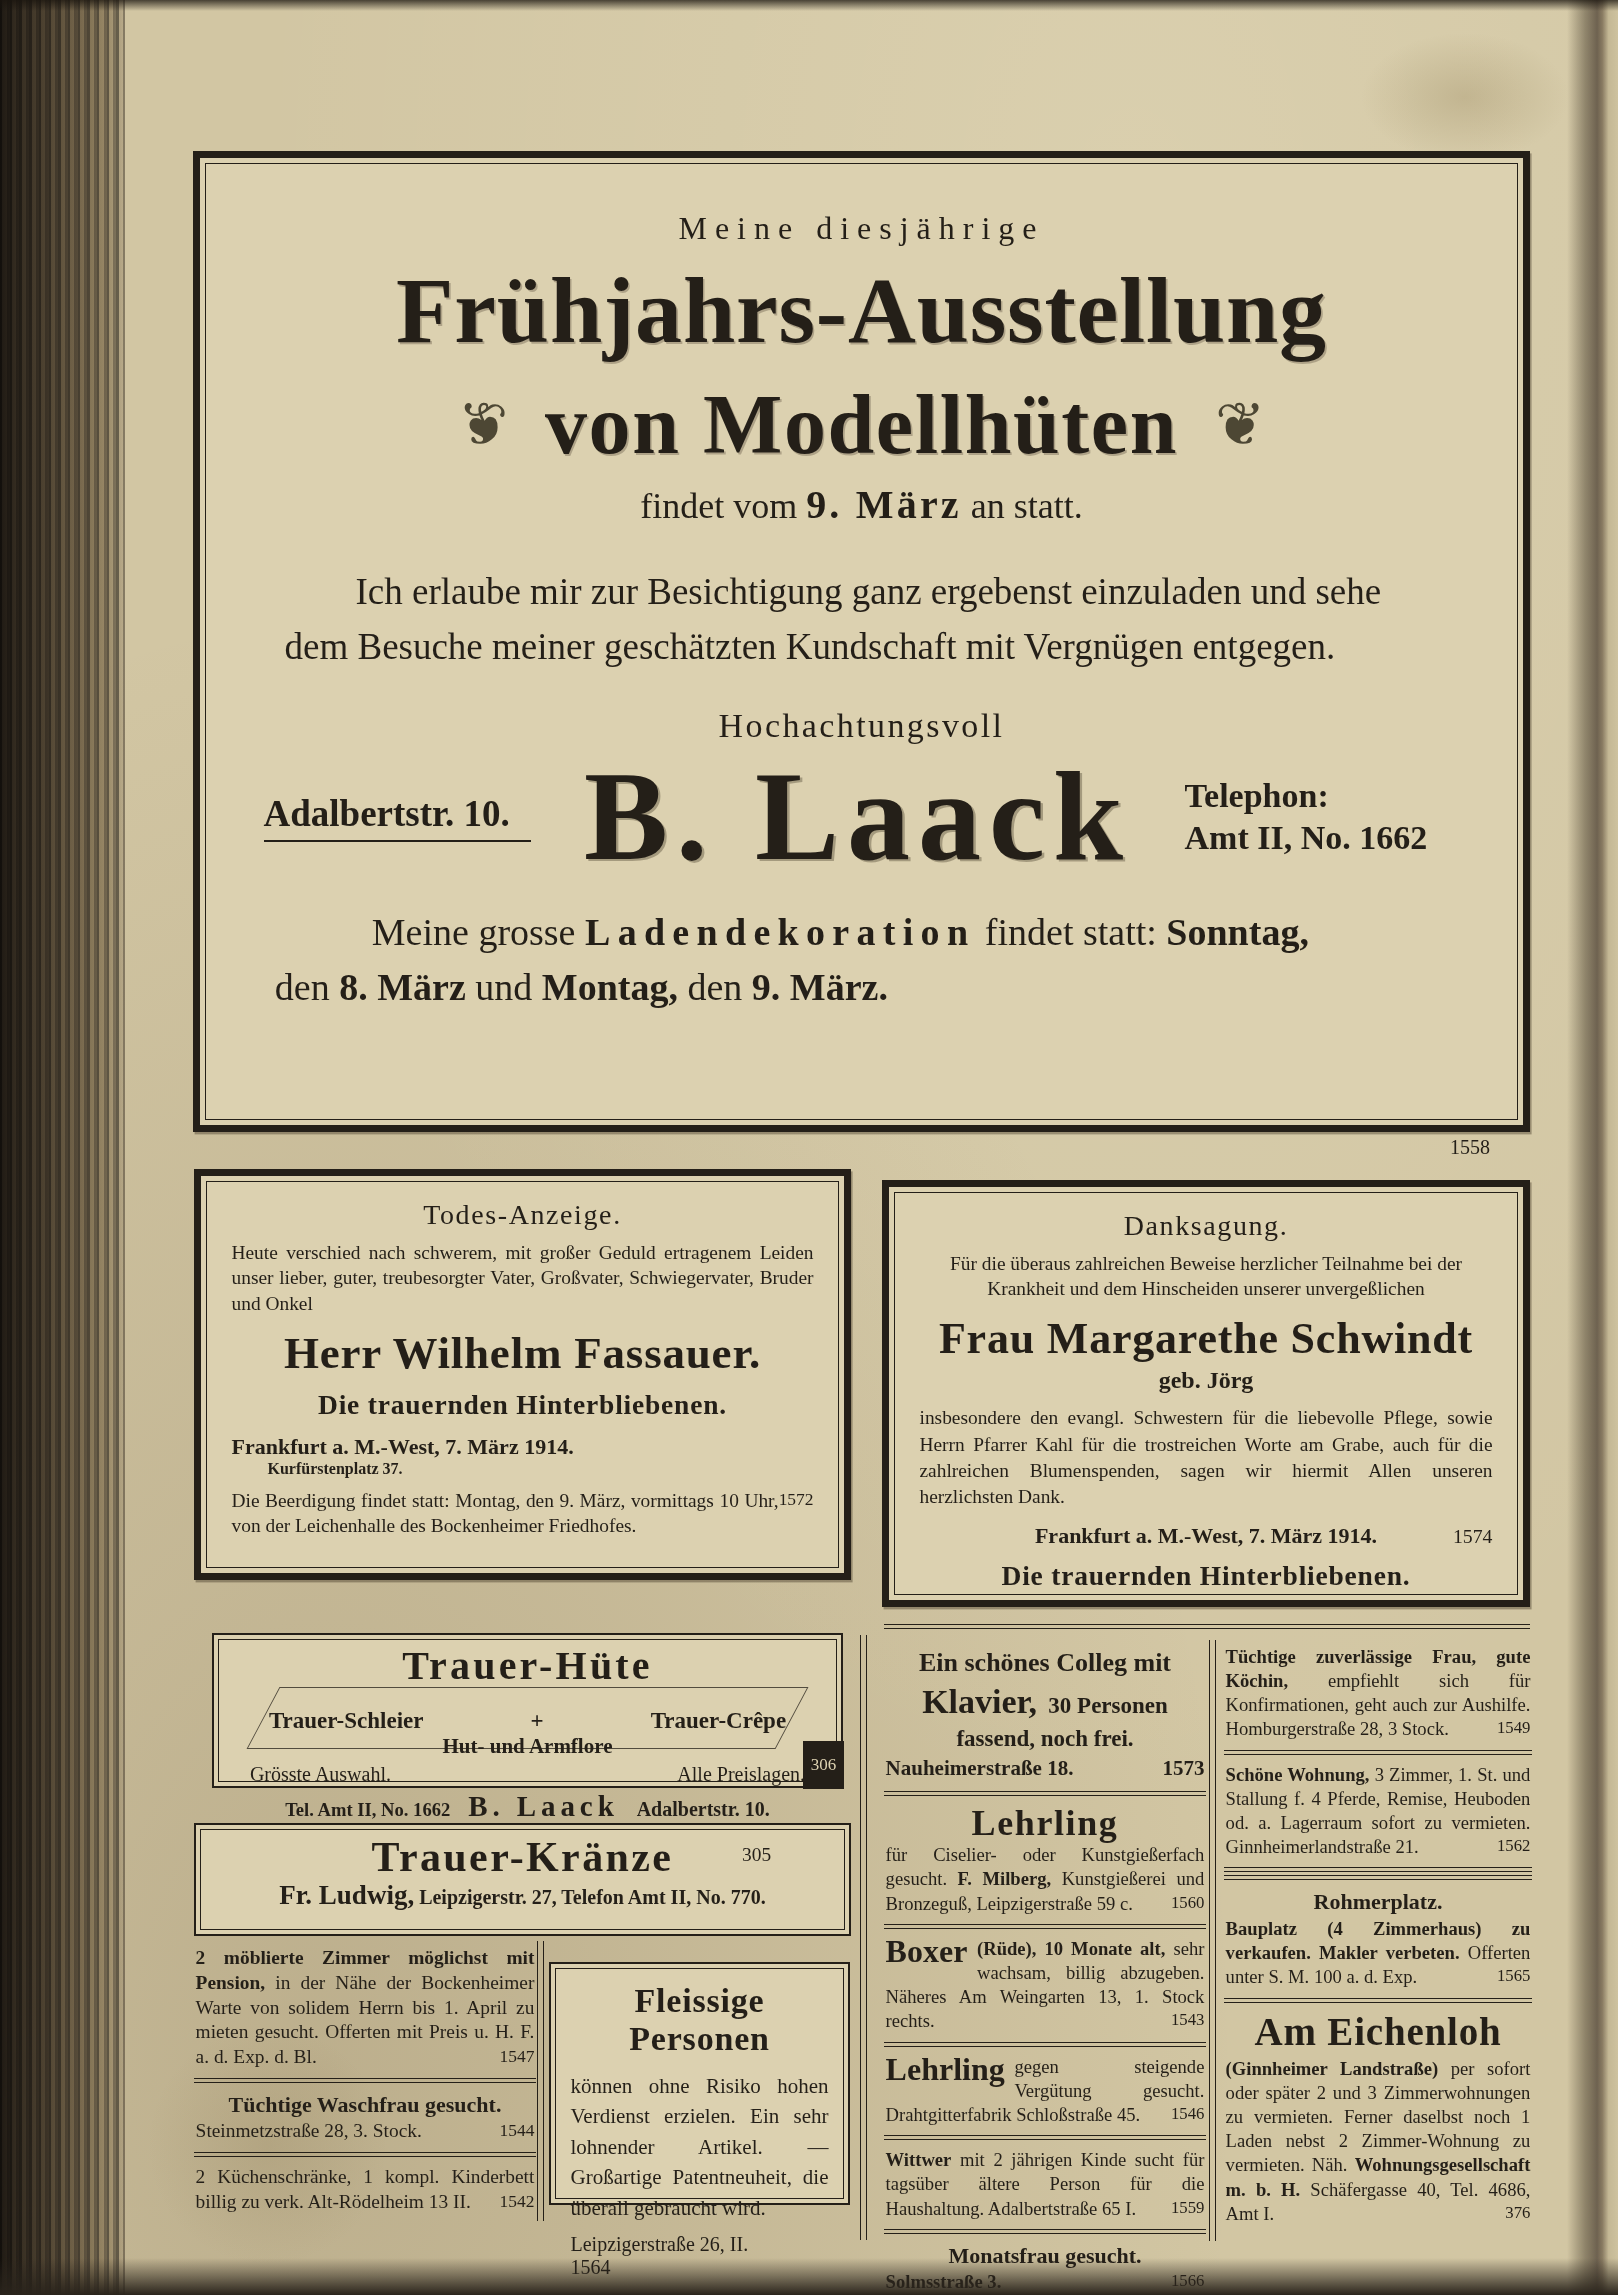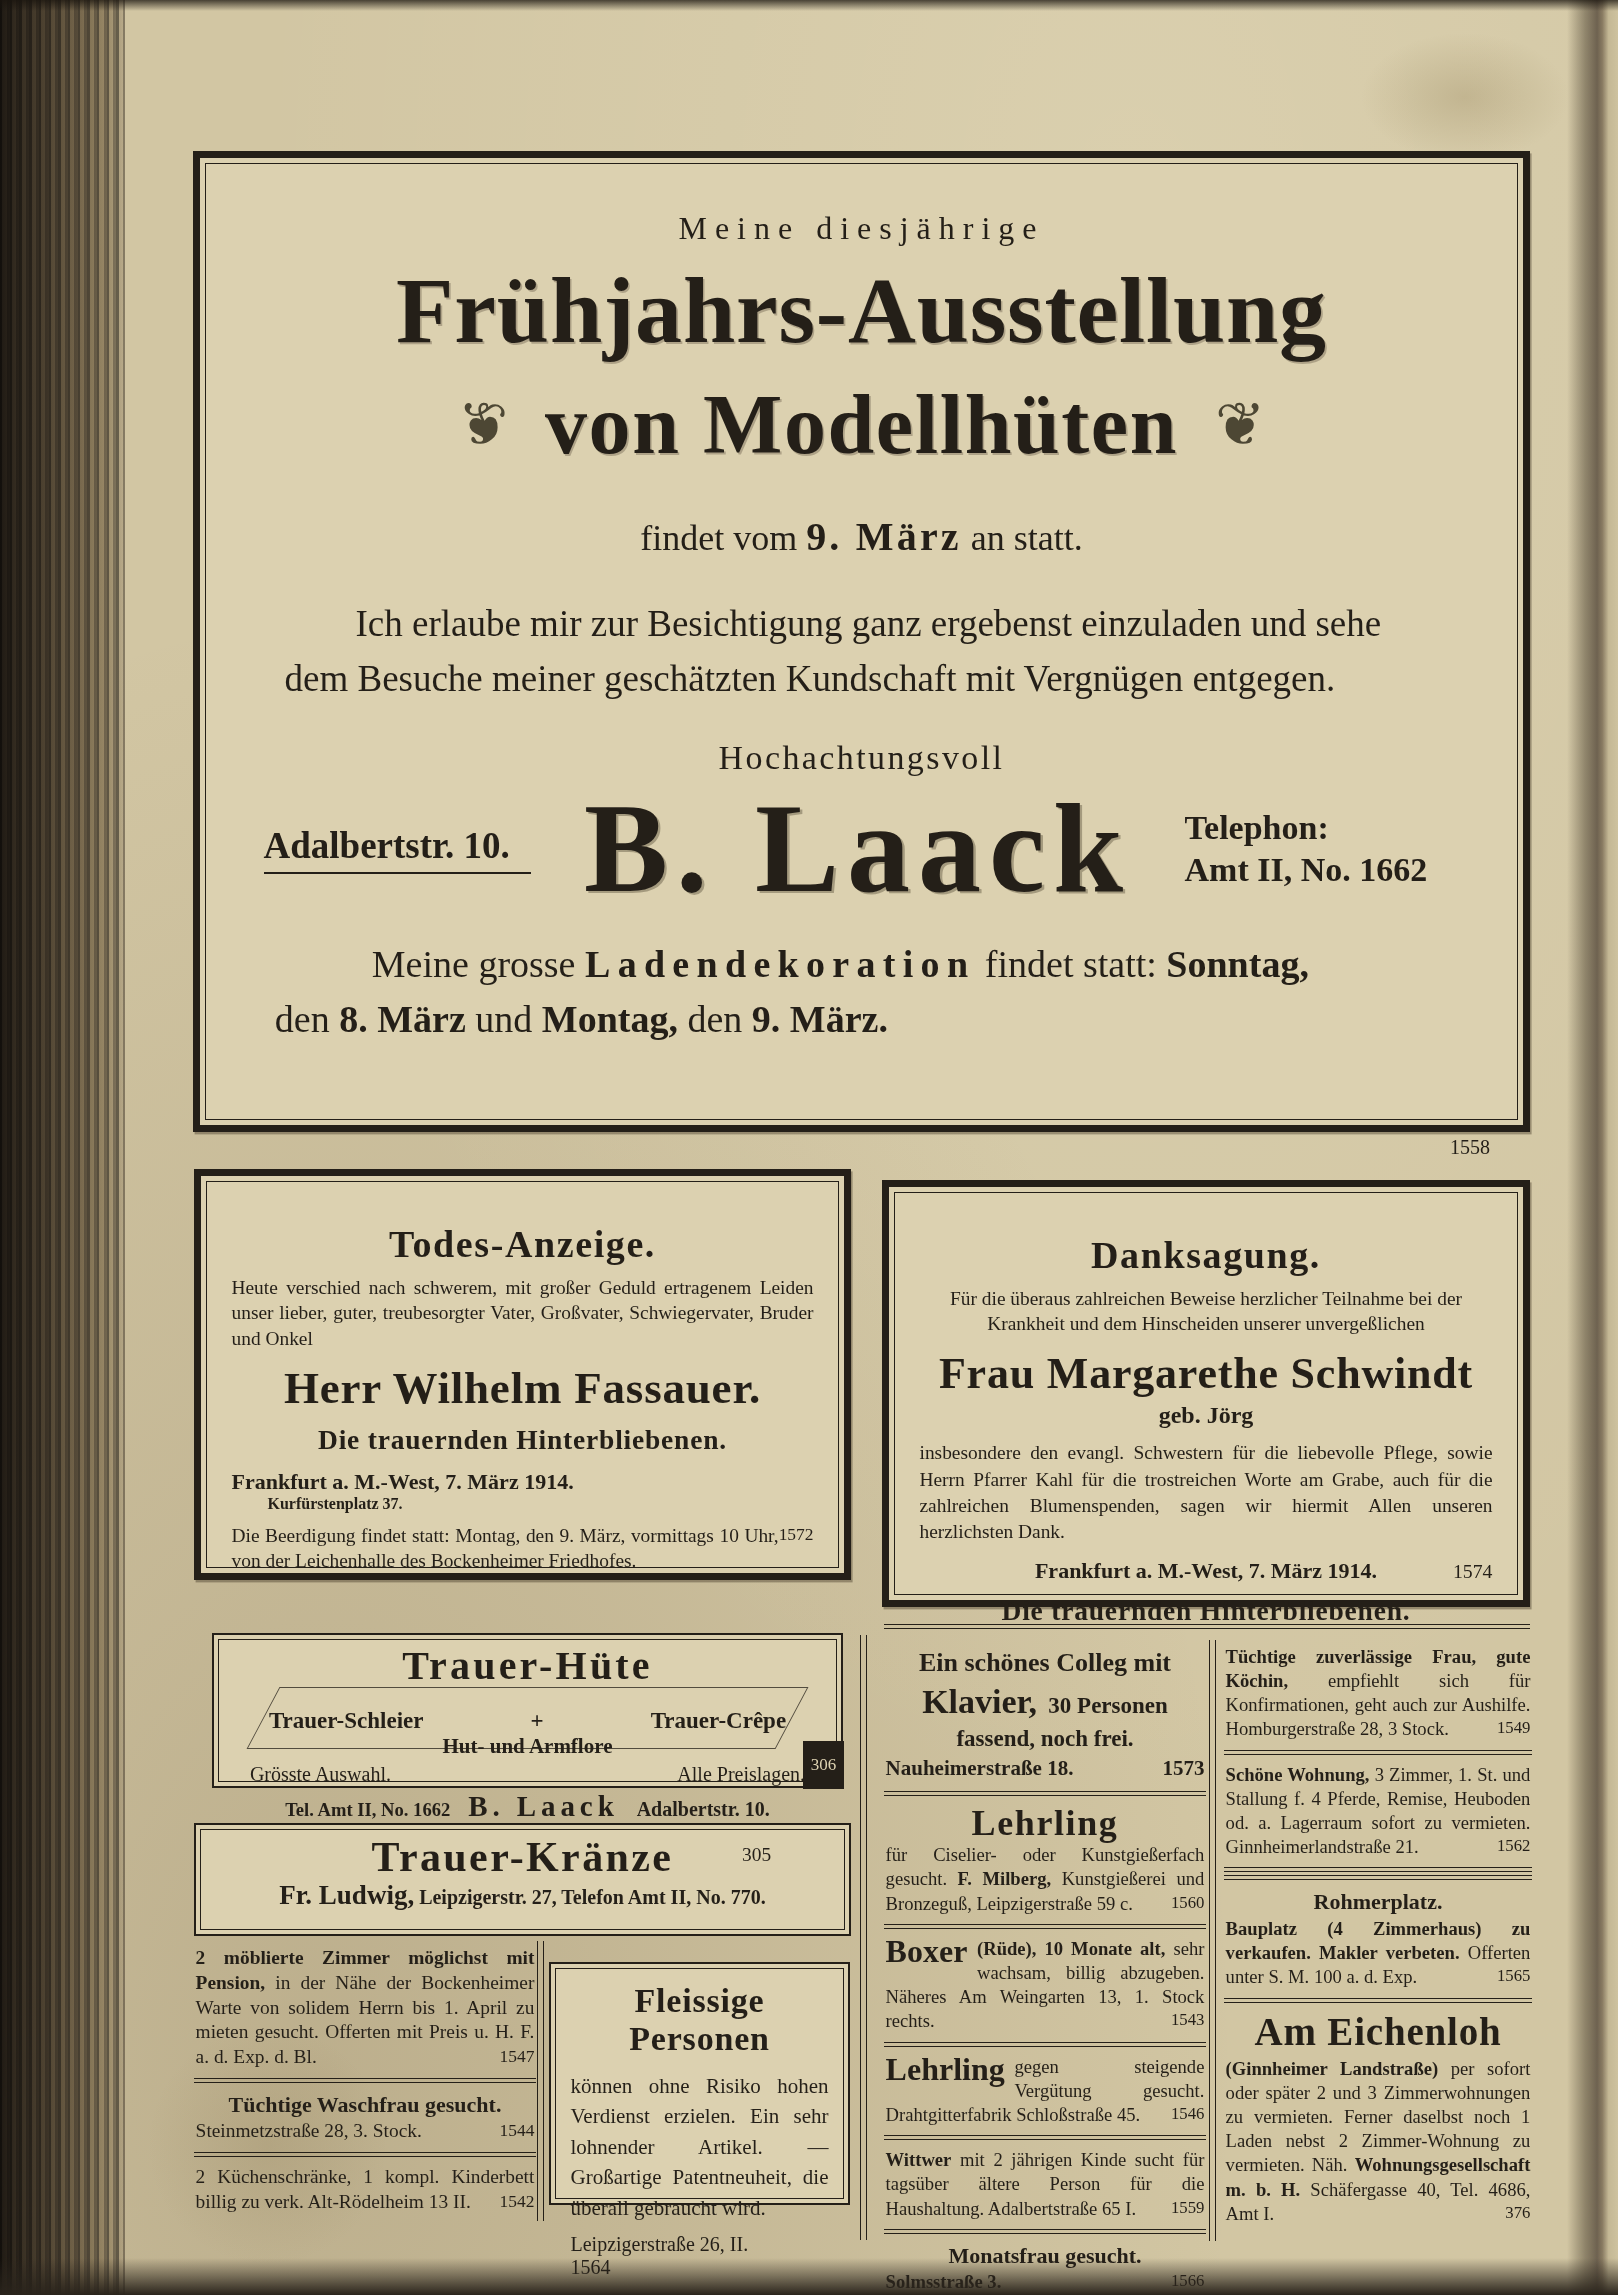--- a/index.html
+++ b/index.html
@@ -41,35 +41,35 @@
 
   
   .main-ad{left:193px;top:151px;width:1337px;height:981px;}
   .main-ad .content{position:absolute;inset:6.5px;padding:45px 57px 0;text-align:center;}
   .tagline{font-size:32px;letter-spacing:8px;}
   .headline1{font-size:94px;font-weight:700;letter-spacing:0.8px;line-height:1.05;margin-top:14.6px;text-shadow:1.6px 1.6px 0 rgba(35,25,10,.25);}
   .headline2-row{display:flex;align-items:center;justify-content:center;gap:37px;margin-top:16px;}
   .headline2{font-size:84px;font-weight:700;letter-spacing:1.6px;text-shadow:1.6px 1.6px 0 rgba(35,25,10,.25);}
   .ornament{font-family:"DejaVu Sans",sans-serif;font-size:60px;color:var(--ink-soft);opacity:.85;}
   .ornament.flip{transform:scaleX(-1);}
-  .dateline{font-size:36px;margin-top:40px;}
+  .dateline{font-size:36px;margin-top:8px;}
   .dateline .big{font-size:40px;letter-spacing:3.2px;}
   .bodycopy{font-size:37px;line-height:1.5;margin-top:36px;text-align:left;text-indent:71px;padding:0 21px;}
   .salutation{font-size:34px;letter-spacing:2.4px;margin-top:32px;}
   .name-row{display:flex;align-items:center;margin-top:6.5px;}
   .addr{width:267px;font-size:37px;font-weight:700;text-align:left;border-bottom:2.4px solid var(--ink);padding-bottom:4.9px;}
   .laack{flex:1;font-size:126px;font-weight:700;letter-spacing:8px;line-height:1.05;text-shadow:2.4px 2.4px 0 rgba(35,25,10,.3);}
   .phone{width:275px;text-align:left;font-size:34px;font-weight:700;line-height:1.25;}
   .deko{font-size:38px;line-height:1.45;margin-top:21px;text-align:left;text-indent:97px;padding:0 11.3px;}
   .main-num{position:absolute;left:1450px;top:1136px;font-size:20px;}
 
   
   .todes{left:194px;top:1169px;width:657px;height:411px;}
   .todes .content,.danks .content{position:absolute;inset:6.5px;padding:16px 24px;text-align:center;}
-  .ob-title{font-size:38px;font-weight:700;letter-spacing:1.6px;margin-top:23px;}
+  .ob-title{font-size:28px;font-weight:400;letter-spacing:1.6px;}
   .ob-intro{font-size:19.4px;line-height:1.3;text-align:justify;margin-top:9.7px;}
   .ob-name{font-size:45px;font-weight:700;margin-top:11.3px;letter-spacing:0.8px;}
   .ob-mourners{font-size:27.5px;font-weight:700;margin-top:9.7px;letter-spacing:0.8px;}
   .ob-place{font-size:22px;font-weight:700;text-align:left;margin-top:13px;}
   .ob-street{font-size:16px;font-weight:700;text-align:left;margin-left:36px;}
   .ob-funeral{font-size:19.4px;line-height:1.3;text-align:justify;margin-top:9.7px;}
   .danks{left:882px;top:1180px;width:648px;height:427px;}
   .danks .ob-intro{text-align:center;padding:0 11.3px;}
   .danks .ob-name{font-size:44px;}
   .danks .ob-sub{font-size:24px;font-weight:700;margin-top:3.2px;}

